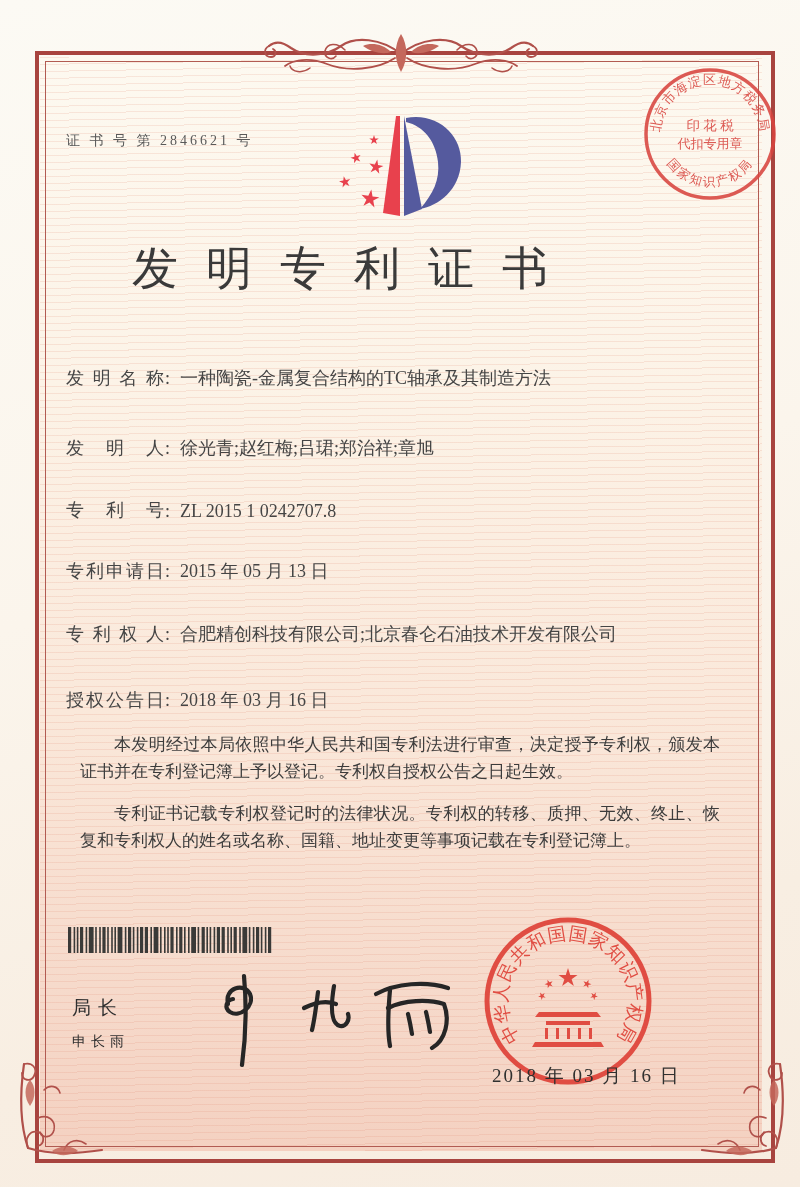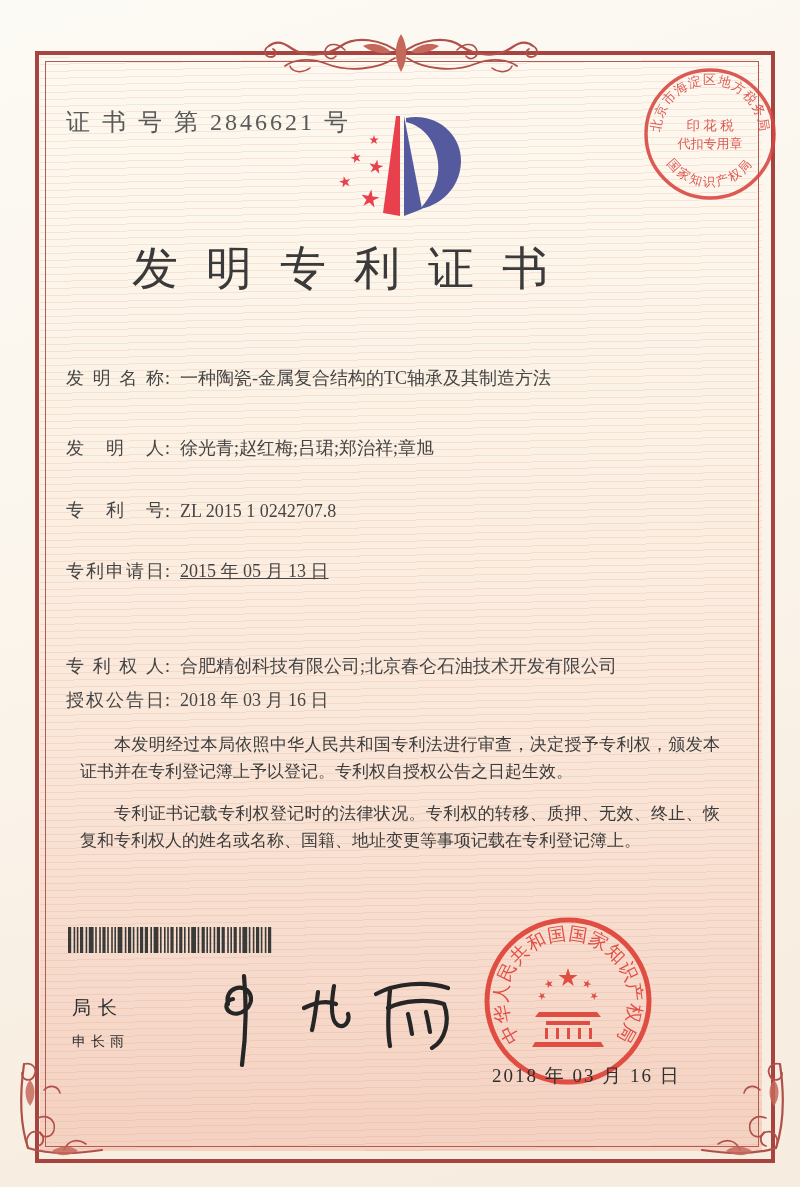--- a/index.html
+++ b/index.html
@@ -9,21 +9,21 @@
     font-family:"Liberation Serif","DejaVu Serif",serif;color:#3b3b3b;
   }
   .paper{
     position:absolute;left:40px;top:57px;width:722px;height:1094px;
     background:
       repeating-linear-gradient(179deg, rgba(223,132,108,0.17) 0 1px, rgba(223,132,108,0) 1px 7px),
       linear-gradient(180deg,#fdf9f0 0%,#fcf3e7 30%,#fae8da 60%,#f6dacb 85%,#f4d1c1 100%);
   }
   .frame{position:absolute;left:35px;top:51px;width:732px;height:1104px;border:4px solid #a8443f;}
   .frame-inner{position:absolute;left:45px;top:61px;width:712px;height:1084px;border:1px solid #b25b52;}
-  .cert-no{position:absolute;left:66px;top:106px;font-size:24px;letter-spacing:3px;color:#595959;}
+  .cert-no{position:absolute;left:66px;top:132px;font-size:14px;letter-spacing:3px;color:#595959;}
   .title{
     position:absolute;left:0;top:238px;width:680px;text-align:center;
     font-size:46px;font-weight:500;color:#3a3a3a;letter-spacing:28px;text-indent:28px;white-space:nowrap;
   }
   .field{position:absolute;left:66px;font-size:18px;color:#454545;white-space:nowrap;}
   .field .lbl{display:inline-block;width:98px;text-align:justify;text-align-last:justify;vertical-align:bottom;}
   .field .colon{display:inline-block;margin:0 10px 0 1px;}
   .paras{position:absolute;left:64px;top:716px;width:672px;font-size:17px;line-height:26.5px;color:#3c3c3c;text-align:justify;}
   .paras p{margin:16px;text-indent:2em;}
   .director-title{position:absolute;left:72px;top:995px;font-size:19px;letter-spacing:7px;color:#2e2e2e;}
@@ -96,24 +96,24 @@
 
   <div class="field" style="top:436px;">
     <span class="lbl">发明人</span><span class="colon">:</span><span>徐光青;赵红梅;吕珺;郑治祥;章旭</span>
   </div>
   <div class="field" style="top:366px;">
     <span class="lbl">发明名称</span><span class="colon">:</span><span>一种陶瓷-金属复合结构的TC轴承及其制造方法</span>
   </div>
   <div class="field" style="top:498px;">
     <span class="lbl">专利号</span><span class="colon">:</span><span>ZL 2015 1 0242707.8</span>
   </div>
-  <div class="field" style="top:559px;text-decoration:underline;">
+  <div class="field" style="top:559px;">
     <span class="lbl">专利申请日</span><span class="colon">:</span><span>2015 年 05 月 13 日</span>
   </div>
-  <div class="field" style="top:622px;margin-top:32px;">
+  <div class="field" style="top:622px;">
     <span class="lbl">专利权人</span><span class="colon">:</span><span>合肥精创科技有限公司;北京春仑石油技术开发有限公司</span>
   </div>
   <div class="field" style="top:688px;">
     <span class="lbl">授权公告日</span><span class="colon">:</span><span>2018 年 03 月 16 日</span>
   </div>
 
   <div class="paras">
     <p>本发明经过本局依照中华人民共和国专利法进行审查，决定授予专利权，颁发本证书并在专利登记簿上予以登记。专利权自授权公告之日起生效。</p>
     <p>专利证书记载专利权登记时的法律状况。专利权的转移、质押、无效、终止、恢复和专利权人的姓名或名称、国籍、地址变更等事项记载在专利登记簿上。</p>
   </div>

